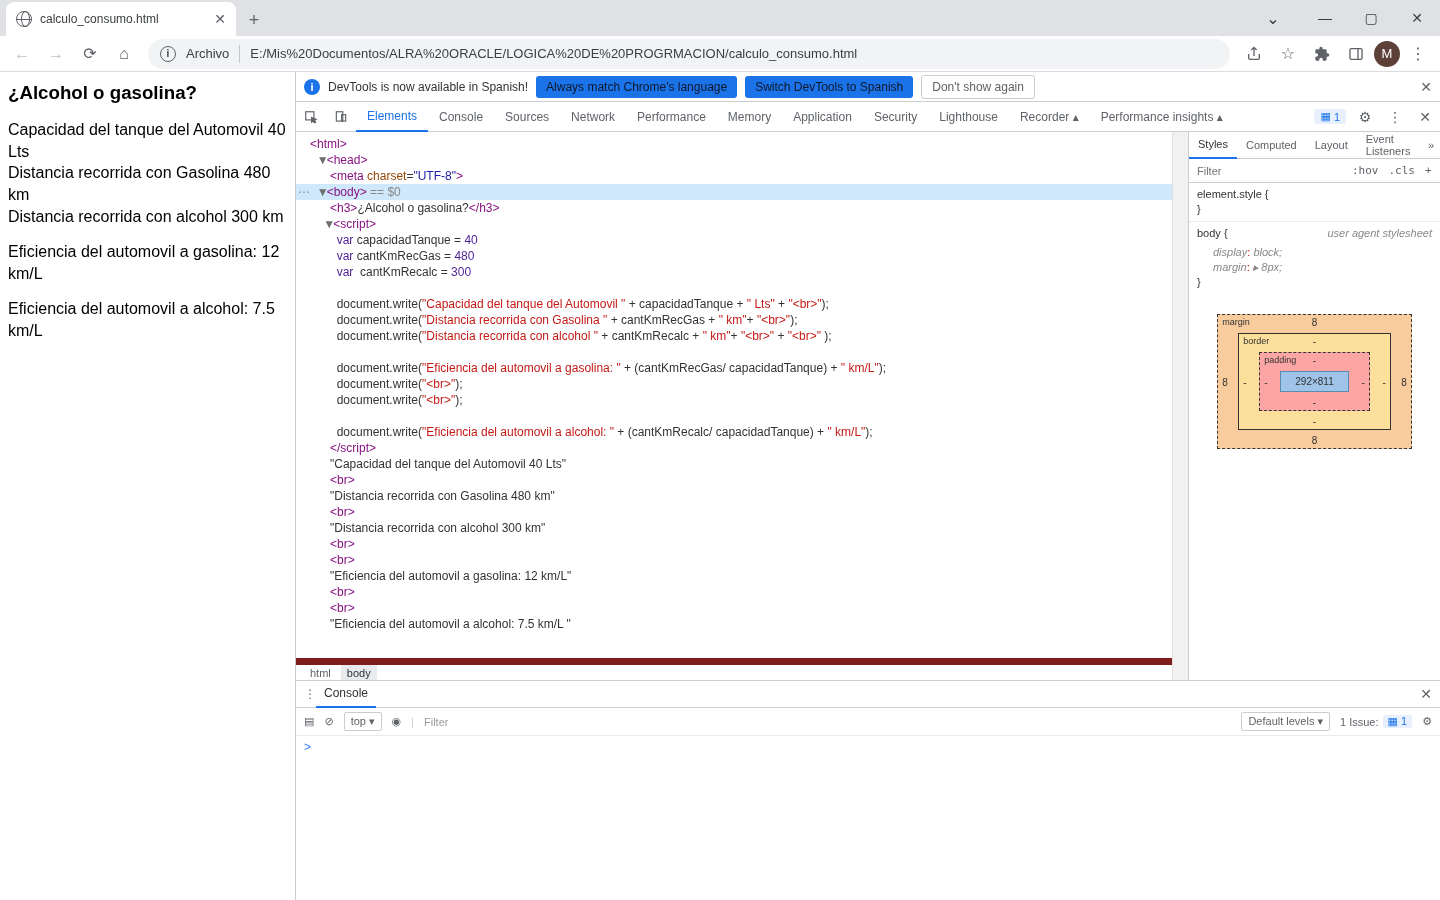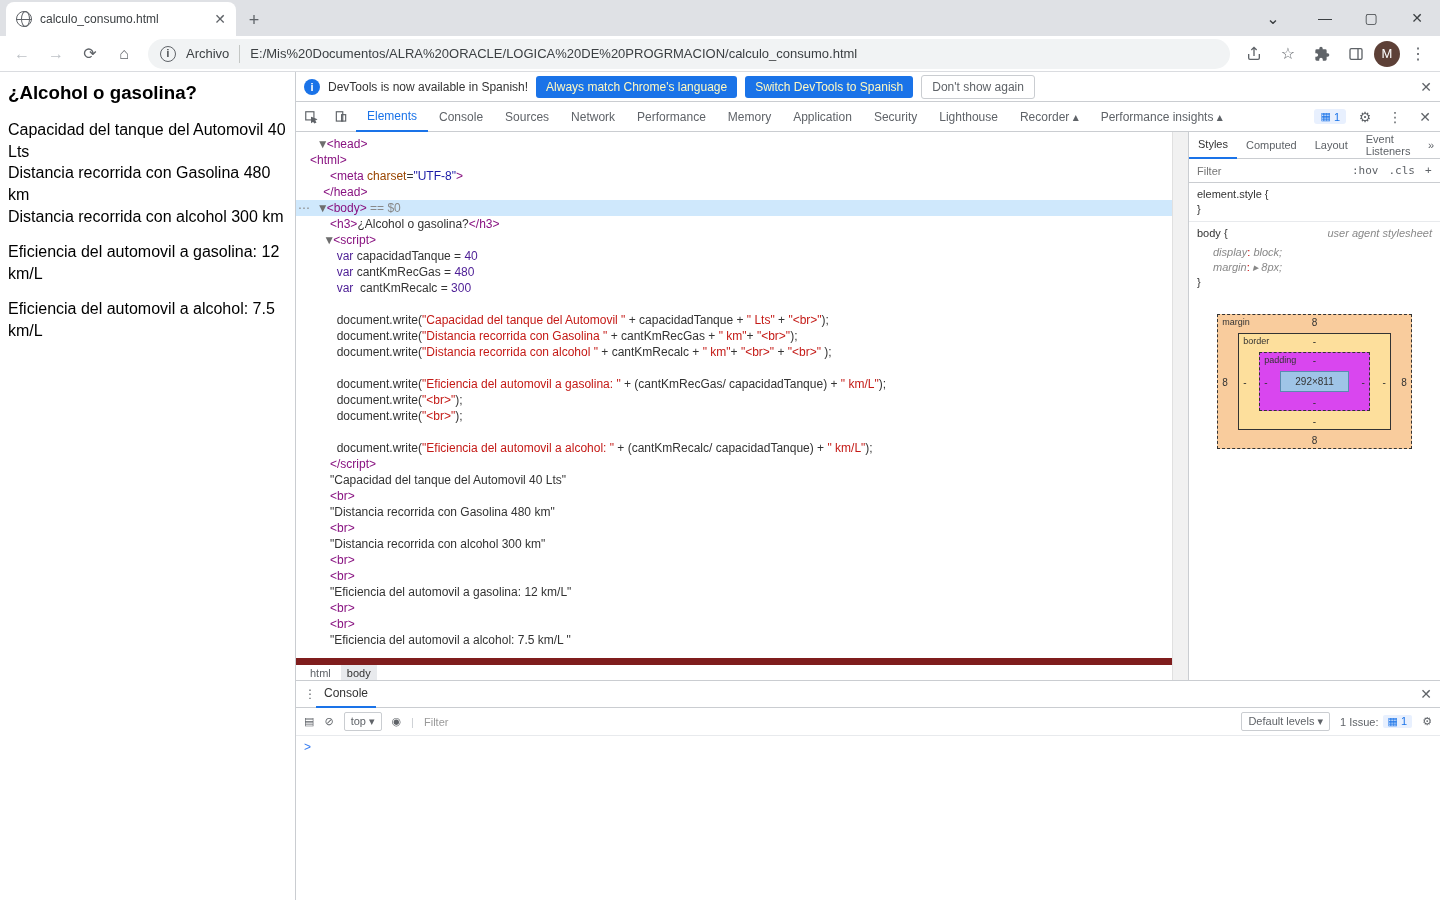--- a/index.html
+++ b/index.html
@@ -21,21 +21,21 @@
 .omni .info{width:16px;height:16px;border-radius:50%;border:1.5px solid #5f6368;display:flex;align-items:center;justify-content:center;font-size:10px;font-weight:bold}
 .omni .sep{width:1px;height:18px;background:#c4c7c5}
 .avatar{width:26px;height:26px;border-radius:50%;background:#5d4037;color:#fff;display:flex;align-items:center;justify-content:center;font-size:13px;font-weight:500}
 .main{display:flex;height:calc(900px - 72px)}
 .page{width:295px;padding:8px;font-family:"Times New Roman",serif;font-size:16px;color:#000;line-height:1.35}
 .page h3{font-size:18.7px;font-weight:bold;margin-bottom:14px}
 .page .gap{height:14px}
 .devtools{flex:1;display:flex;flex-direction:column;border-left:1px solid #cacdd1;background:#fff}
 .infobar{height:30px;display:flex;align-items:center;padding:0 8px;gap:8px;border-bottom:1px solid #cacdd1;font-size:12px}
 .infobar .icircle{width:16px;height:16px;border-radius:50%;background:#1a73e8;color:#fff;display:flex;align-items:center;justify-content:center;font-size:11px;font-weight:bold}
-.ibtn{background:#1a73e8;color:#fef9c3;padding:4px 10px;border-radius:3px;font-size:12px}
+.ibtn{background:#1a73e8;color:#0f172a;padding:4px 10px;border-radius:3px;font-size:12px}
 .ibtn.out{background:#fff;color:#5f6368;border:1px solid #cacdd1}
 .infobar .ix{margin-left:auto;color:#5f6368;font-size:14px}
 .dtabs{height:30px;display:flex;align-items:center;border-bottom:1px solid #cacdd1;font-size:12px;color:#5f6368}
 .dtabs .sq{width:30px;display:flex;align-items:center;justify-content:center;font-size:14px}
 .dtabs .dtab{padding:0 11px;height:30px;display:flex;align-items:center;cursor:pointer}
 .dtabs .dtab.active{color:#1a73e8;border-bottom:2px solid #1a73e8}
 .dtabs .spacer{flex:1}
 .dtabs .badge{display:flex;align-items:center;gap:3px;background:#e8f0fe;color:#1a73e8;padding:1px 6px;border-radius:3px;font-size:11px;margin:0 4px}
 .panelrow{flex:1;display:flex;min-height:0}
 .elpanel{flex:1;display:flex;flex-direction:column;min-width:0}
@@ -59,21 +59,21 @@
 .srules .hdr{color:#888;float:right;font-style:italic}
 .srules .selc{color:#333}
 .srules .prop{color:#c80000;margin-left:16px}
 .srules .pv{color:#333}
 .srules em{color:#888;}
 .boxmodel{padding:20px 10px;display:flex;justify-content:center}
 .bm{position:relative;font-family:Consolas,monospace;font-size:10px;text-align:center}
 .bm .layer{border:1px dashed #333;padding:18px 20px;position:relative}
 .bm .margin{background:#f9cc9d}
 .bm .border{background:#fddf9c;border-style:solid}
-.bm .padding{background:#d946ef}
+.bm .padding{background:#fca5a5}
 .bm .content{background:#9fc4e7;padding:4px 14px;border:1px solid #5a8bb0}
 .bm .lbl{position:absolute;top:2px;left:4px;font-size:9px}
 .bm .n{position:absolute;font-size:10px}
 .console{height:220px;border-top:1px solid #cacdd1;display:flex;flex-direction:column;background:#fff}
 .chdr{height:27px;display:flex;align-items:center;border-bottom:1px solid #cacdd1;padding:0 8px;font-size:12px;color:#5f6368}
 .chdr .ctab{padding:0 8px;height:27px;display:flex;align-items:center;border-bottom:2px solid #1a73e8;color:#333}
 .chdr .cx{margin-left:auto;font-size:14px}
 .ctool{height:28px;display:flex;align-items:center;border-bottom:1px solid #e8eaed;padding:0 8px;gap:10px;font-size:11px;color:#5f6368}
 .ctool .csel{border:1px solid #cacdd1;padding:2px 6px;border-radius:2px}
 .ctool .cfilter{flex:1;color:#999}
@@ -190,24 +190,23 @@
         </div>
       <div class="sq">⚙</div>
       <div class="sq">⋮</div>
       <div class="sq">✕</div>
     </div>
 
     <div class="panelrow">
 
       <div class="elpanel">
         <div class="tree">
+<div class="tl"><span class="tag">&lt;html&gt;</span></div>
 <div class="tl">  <span class="tri">▼</span><span class="tag">&lt;head&gt;</span></div>
-<div class="tl"><span class="tag">&lt;html&gt;</span></div>
 <div class="tl">      <span class="tag">&lt;meta</span> <span class="attr">charset</span>=<span class="val">"UTF-8"</span><span class="tag">&gt;</span></div>
-<div class="tl">    <span class="tag">&lt;/head&gt;</span></div>
 <div class="tl sel"><span class="dots" style="top:auto">⋯</span>  <span class="tri">▼</span><span class="tag">&lt;body&gt;</span><span style="color:#888"> == $0</span></div>
 <div class="tl">      <span class="tag">&lt;h3&gt;</span>¿Alcohol o gasolina?<span class="tag">&lt;/h3&gt;</span></div>
 <div class="tl">    <span class="tri">▼</span><span class="tag">&lt;script&gt;</span></div>
 <div class="tl">        <span class="kw">var</span> capacidadTanque = <span class="num">40</span></div>
 <div class="tl">        <span class="kw">var</span> cantKmRecGas = <span class="num">480</span></div>
 <div class="tl">        <span class="kw">var</span>  cantKmRecalc = <span class="num">300</span></div>
 <div class="tl"> </div>
 <div class="tl">        document.write(<span class="str">"Capacidad del tanque del Automovil "</span> + capacidadTanque + <span class="str">" Lts"</span> + <span class="str">"&lt;br&gt;"</span>);</div>
 <div class="tl">        document.write(<span class="str">"Distancia recorrida con Gasolina "</span> + cantKmRecGas + <span class="str">" km"</span>+ <span class="str">"&lt;br&gt;"</span>);</div>
 <div class="tl">        document.write(<span class="str">"Distancia recorrida con alcohol "</span> + cantKmRecalc + <span class="str">" km"</span>+ <span class="str">"&lt;br&gt;"</span> + <span class="str">"&lt;br&gt;"</span> );</div>

